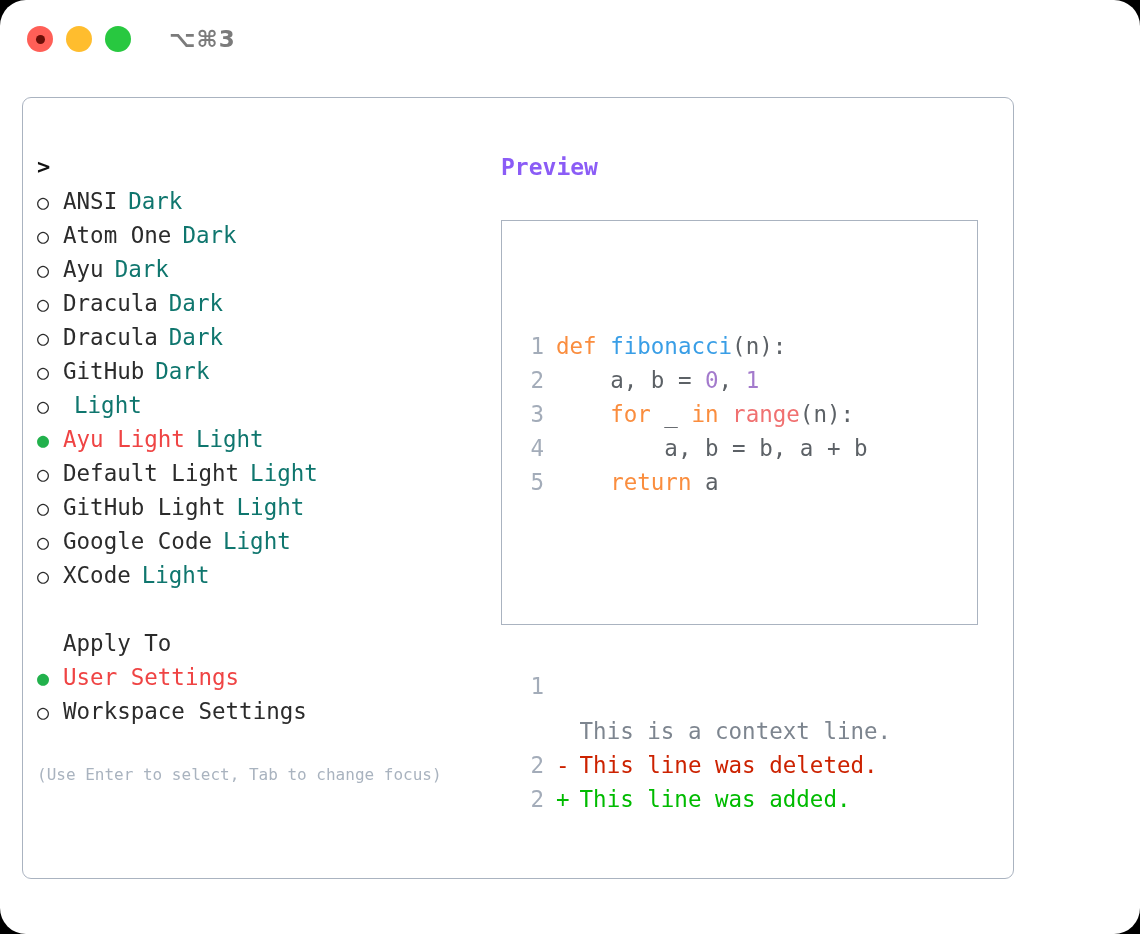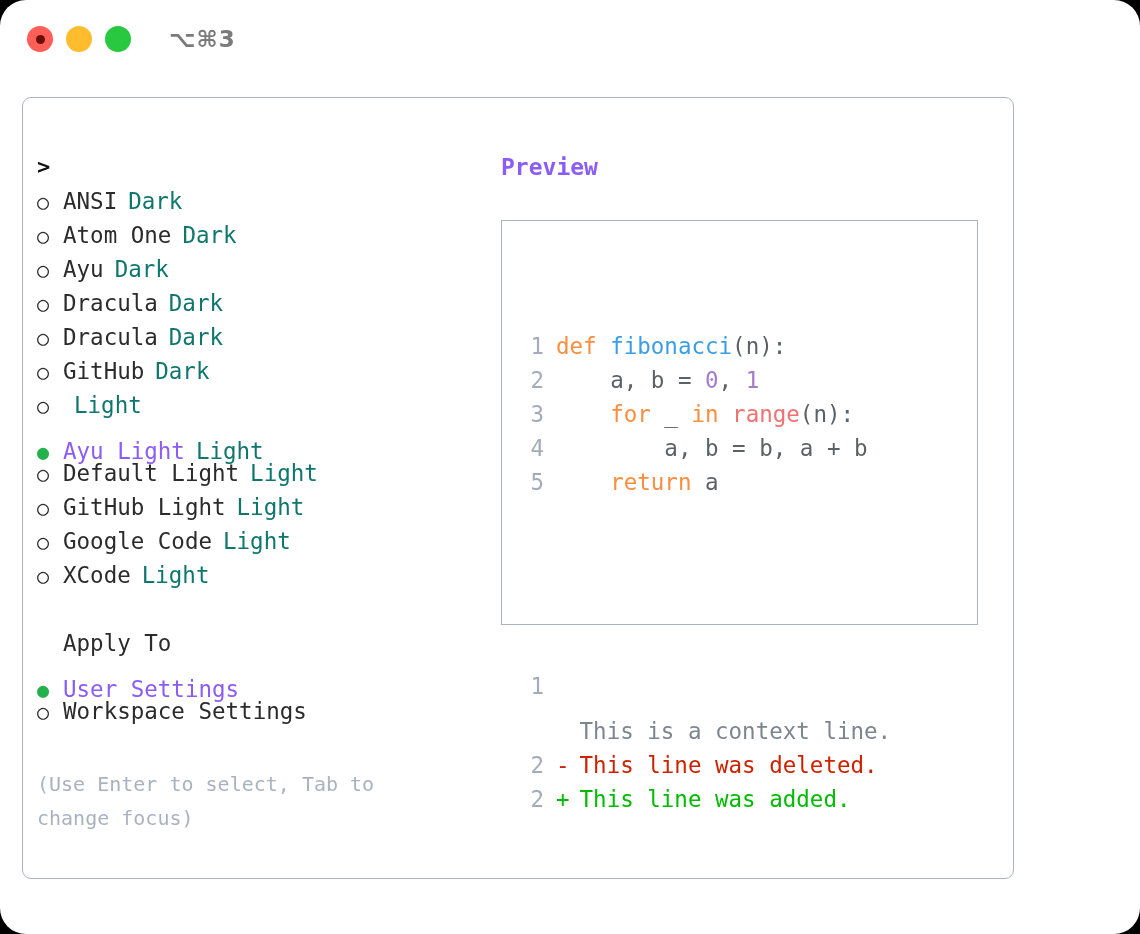--- a/index.html
+++ b/index.html
@@ -105,31 +105,31 @@
   }
   .bullet.off { color: #2b2b2b; }
   .bullet.on  { color: #22b14c; }
   .hdr {
     font-weight: 700;
     color: #111111;
     font-size: 23px;
   }
   .hdr .bullet { color: #111111; font-weight: 700; font-size: 22px; }
   .name { color: #2b2b2b; }
-  .name.sel { color: #8b5cf6; margin-top: 12px; }
+  .name.sel { color: #ef4444; }
   .mode {
     color: #0f766e;
     margin-left: 11px;
     text-align: center;
   }
   .spacer { height: 34px; }
   .hint {
-    margin-top: 39px;
+    margin-top: 30px;
     color: #a9b3bf;
-    font-size: 20px;
+    font-size: 16px;
     line-height: 34px;
     width: 420px;
   }
 
   
   .right-col {
     position: absolute;
     left: 478px;
     top: 52px;
     width: 500px;

